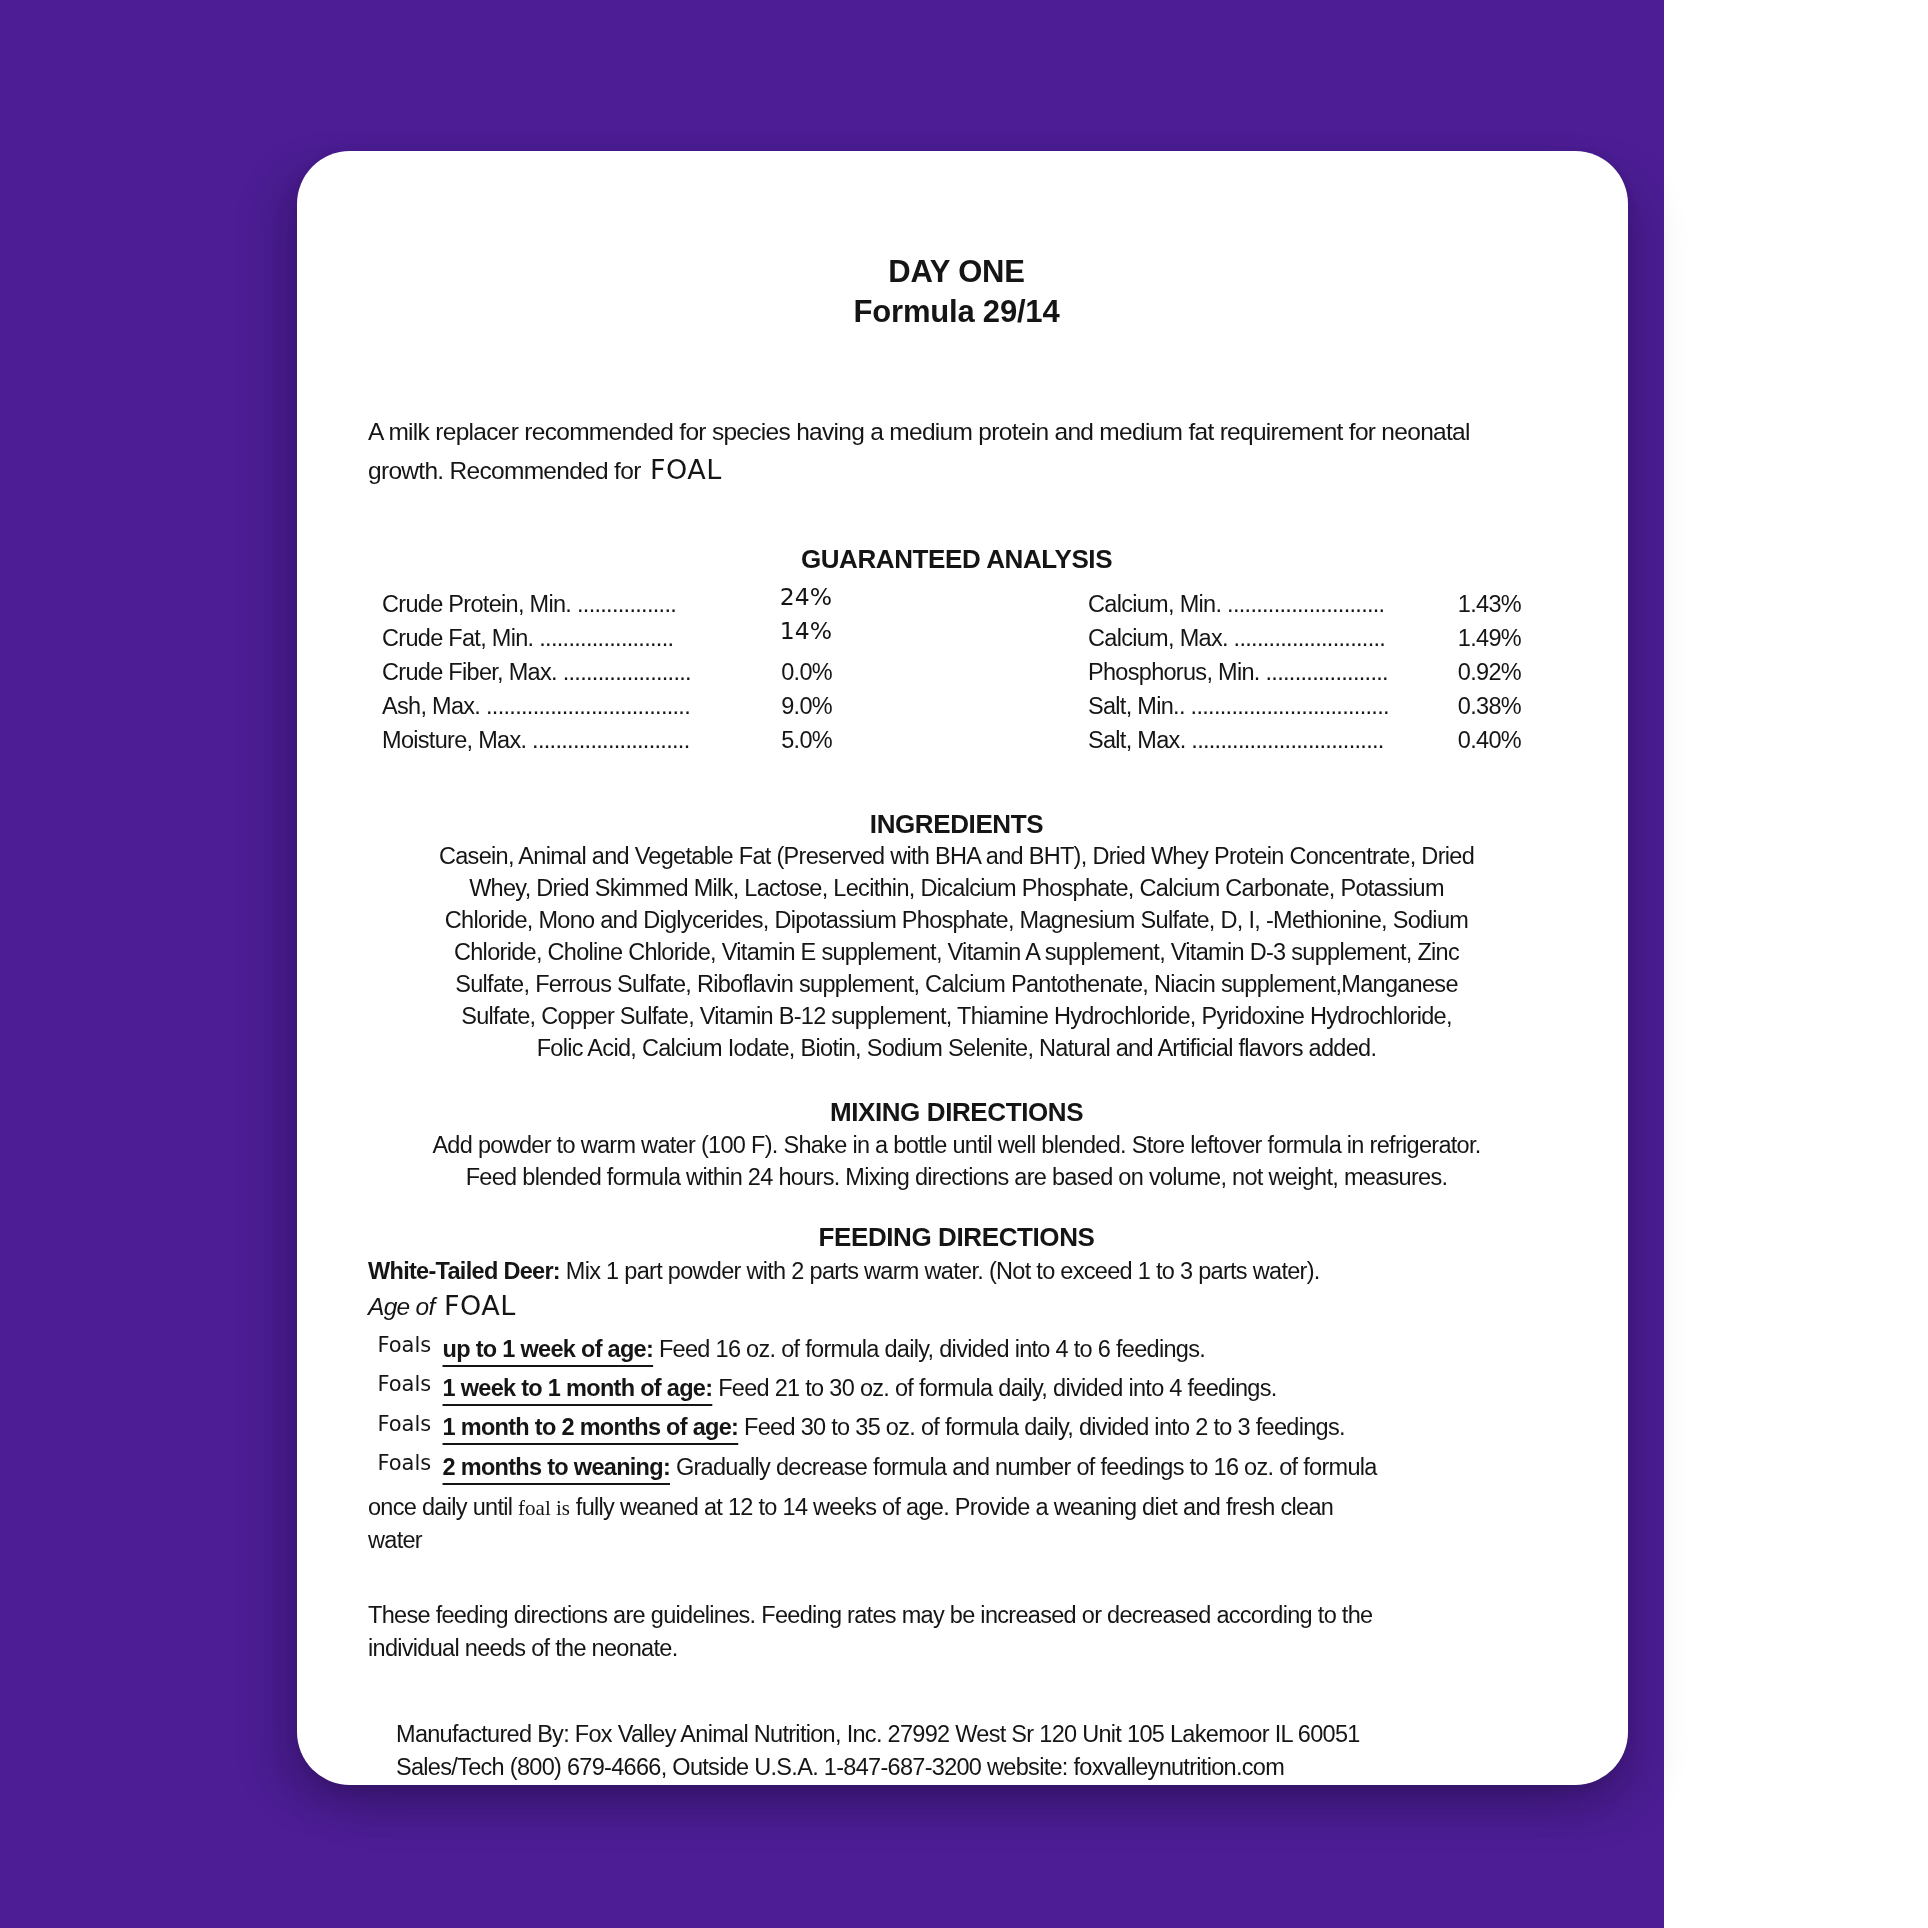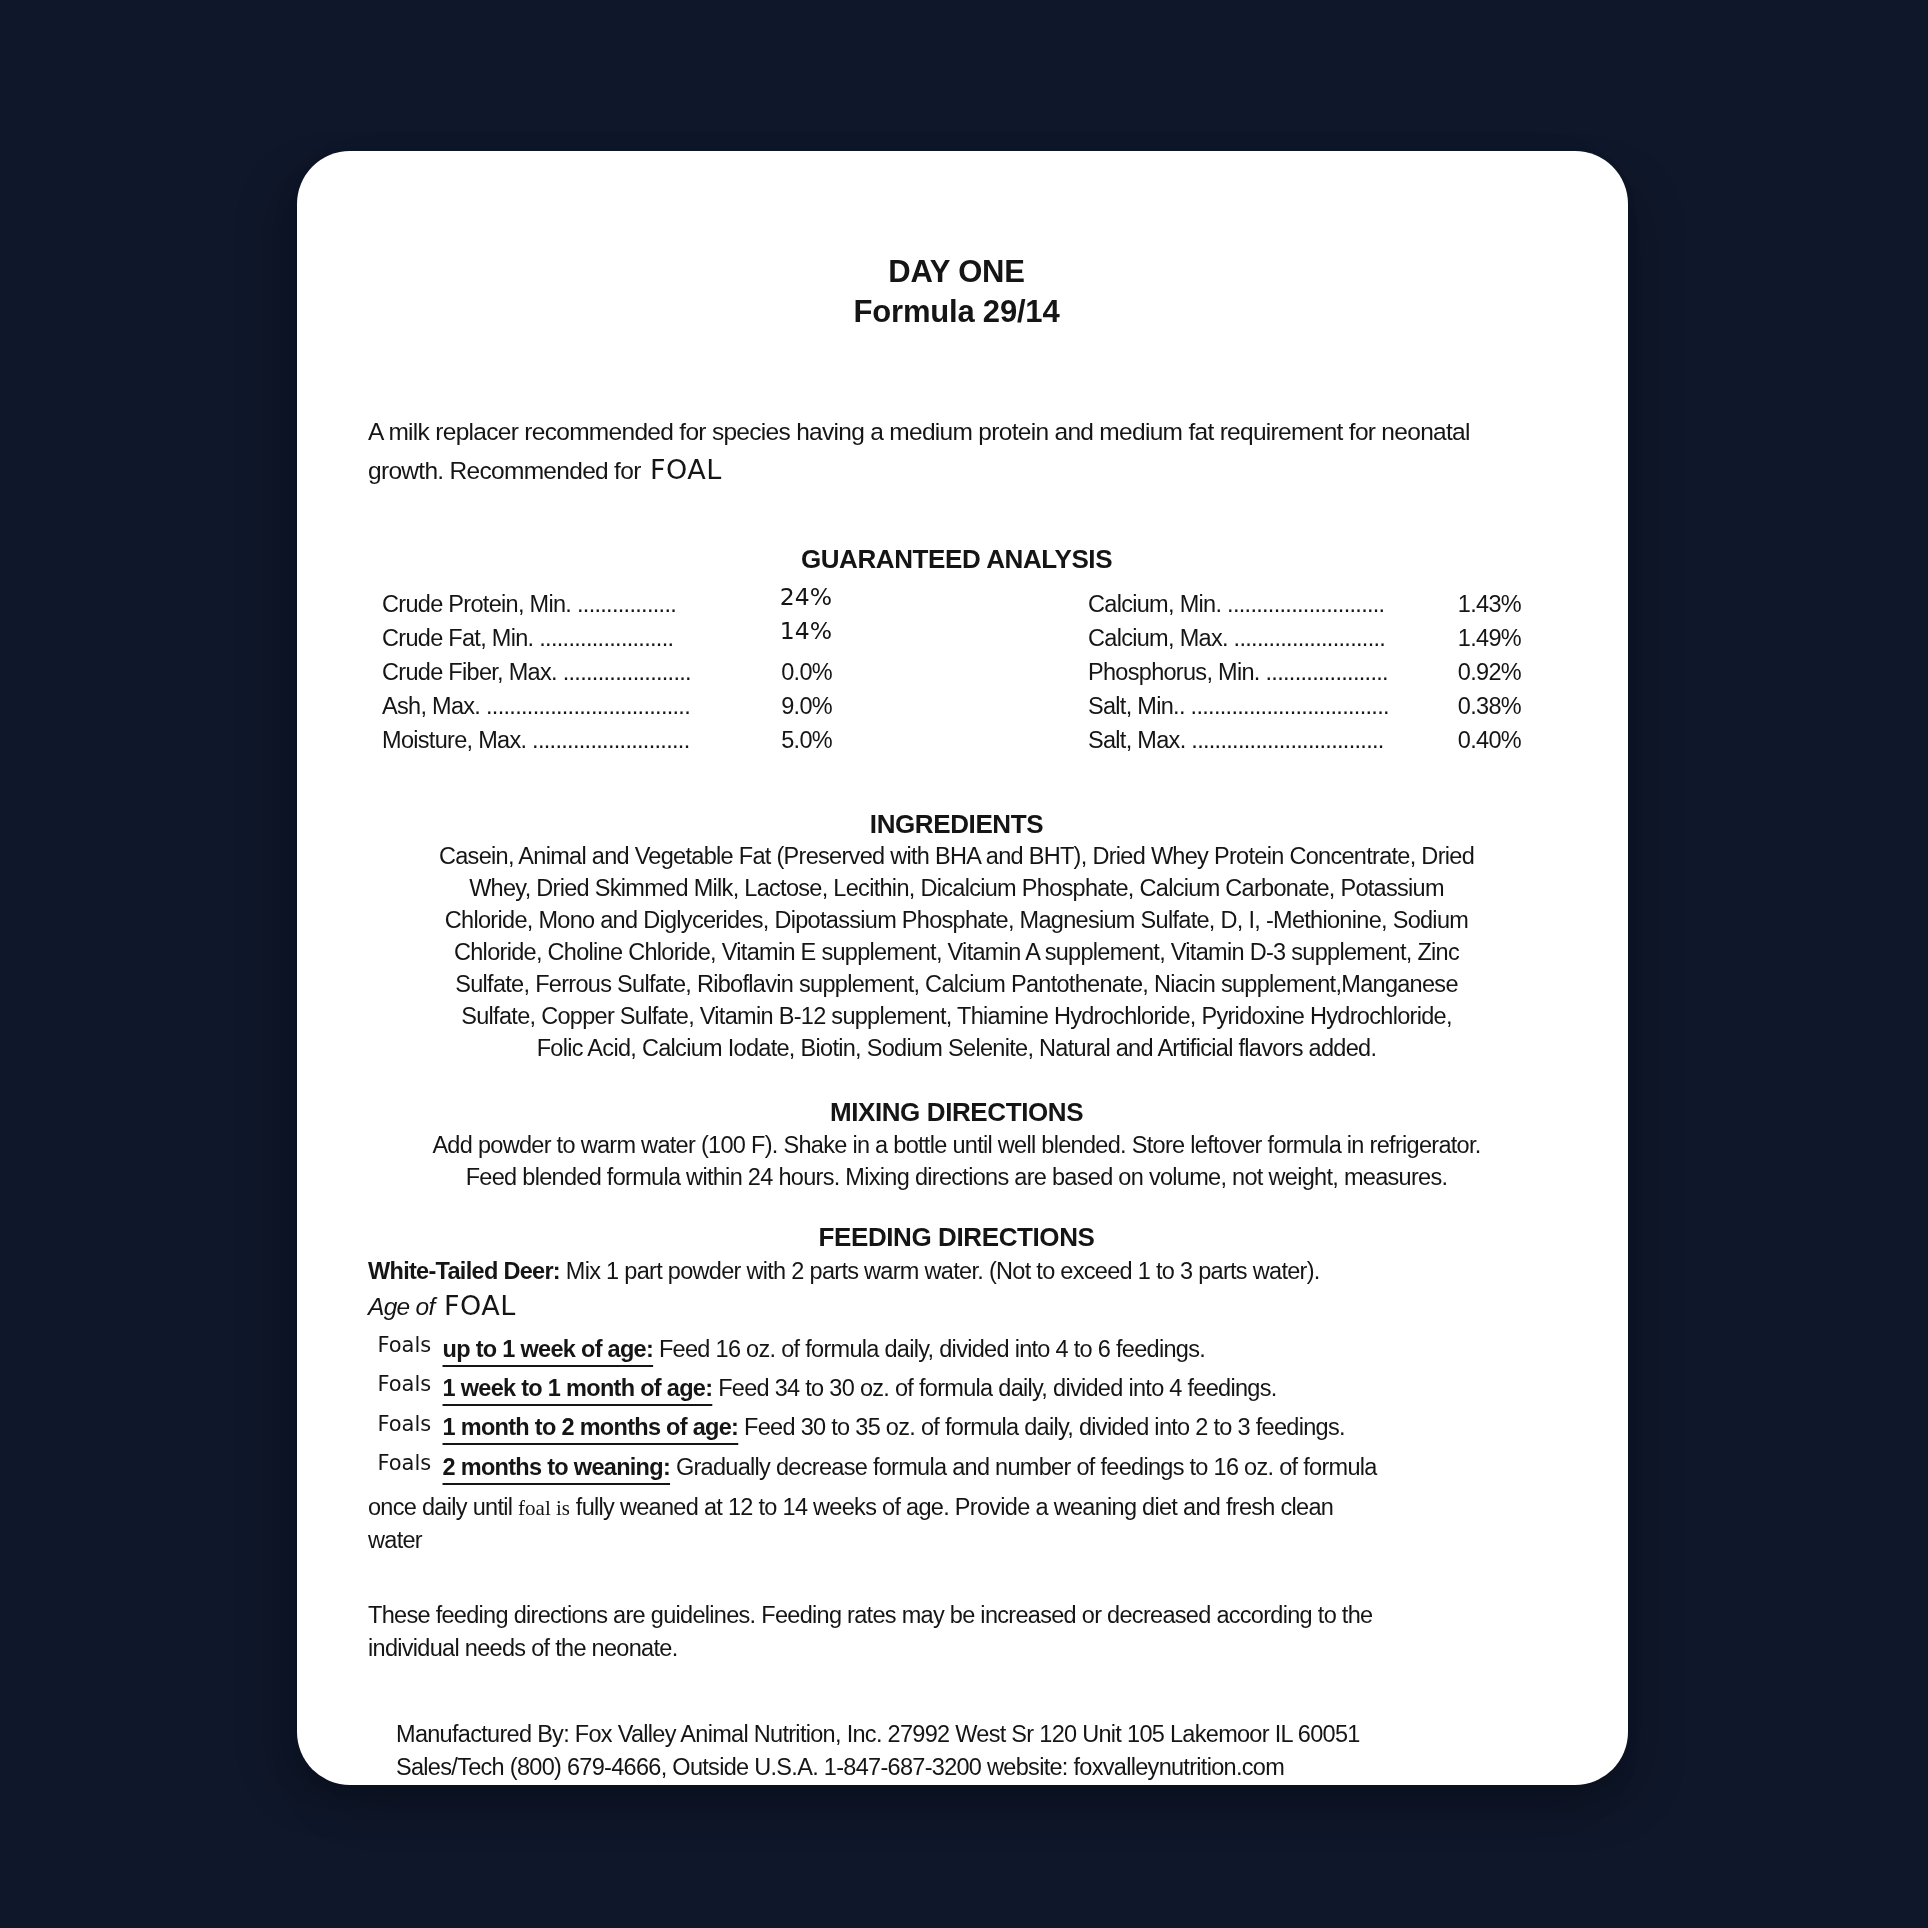--- a/index.html
+++ b/index.html
@@ -1,19 +1,19 @@
 <!DOCTYPE html>
 <html style="font-size:15px"><head>
 <meta charset="utf-8">
 <style>
   * { margin:0; padding:0; box-sizing:border-box; }
   html,body { width:1928px; height:1928px; background:#ffffff; }
   body { font-family:"Liberation Sans", sans-serif; color:#151515; }
 
-  .stage { position:relative; width:1928px; height:1928px; background:#0f172a; }
+  .stage { position:relative; width:1664px; height:1928px; background:#4c1d95; }
 
   .card {
     position:absolute; left:297px; top:151px; width:1331px; height:1634px;
     background:#ffffff; border-radius:53px;
     box-shadow: -26px 17px 40px rgba(0,0,0,0.14), 17px 24.5px 45px rgba(0,0,0,0.16), 0 3.8px 9.4px rgba(0,0,0,0.08);
     padding:90px 83px 0 71px;
     overflow:hidden;
   }
 
   .body-text { font-size:23.5px; letter-spacing:-0.7px; line-height:32px; font-weight:400; }
@@ -144,21 +144,21 @@
       <div class="line">Add powder to warm water (100 F). Shake in a bottle until well blended. Store leftover formula in refrigerator.</div>
       <div class="line">Feed blended formula within 24 hours. Mixing directions are based on volume, not weight, measures.</div>
     </div>
 
     <div class="section-heading feeding-heading">FEEDING DIRECTIONS</div>
     <div class="body-text">
       <div class="line nowrap"><span class="bold">White-Tailed Deer:</span><span> Mix 1 part powder with 2 parts warm water. (Not to exceed 1 to 3 parts water).</span></div>
       <div class="age-of-line nowrap"><span class="italic">Age of</span><span class="typed-overlay age-species">FOAL</span></div>
 
       <div class="feed-row"><span class="feed-prefix">Foals</span><span class="feed-range">up to 1 week of age:</span><span> Feed 16 oz. of formula daily, divided into 4 to 6 feedings.</span></div>
-      <div class="feed-row"><span class="feed-prefix">Foals</span><span class="feed-range">1 week to 1 month of age:</span><span> Feed 34 to 30 oz. of formula daily, divided into 4 feedings.</span></div>
+      <div class="feed-row"><span class="feed-prefix">Foals</span><span class="feed-range">1 week to 1 month of age:</span><span> Feed 21 to 30 oz. of formula daily, divided into 4 feedings.</span></div>
       <div class="feed-row"><span class="feed-prefix">Foals</span><span class="feed-range">1 month to 2 months of age:</span><span> Feed 30 to 35 oz. of formula daily, divided into 2 to 3 feedings.</span></div>
       <div class="feed-row"><span class="feed-prefix">Foals</span><span class="feed-range">2 months to weaning:</span><span> Gradually decrease formula and number of feedings to 16 oz. of formula</span></div>
 
       <div class="line nowrap feed-cont"><span>once daily until </span><span class="cont-typed">foal is</span><span> fully weaned at 12 to 14 weeks of age. Provide a weaning diet and fresh clean</span></div>
       <div class="line">water</div>
     </div>
 
     <div class="guidelines body-text">
       <div class="line">These feeding directions are guidelines. Feeding rates may be increased or decreased according to the</div>
       <div class="line">individual needs of the neonate.</div>

